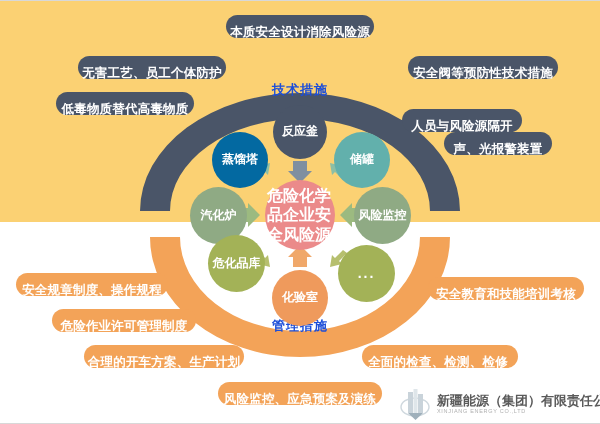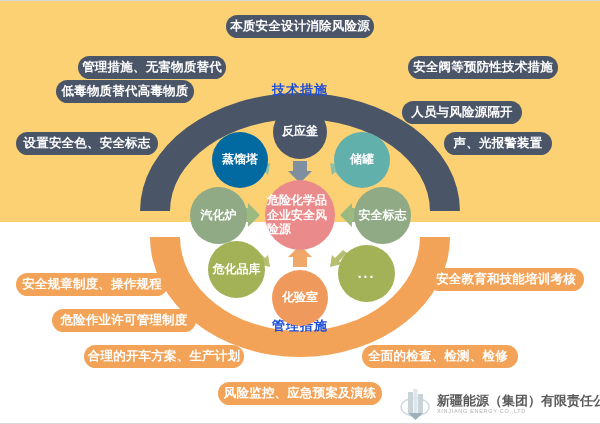--- a/index.html
+++ b/index.html
@@ -23,21 +23,21 @@
     background:#fbd173;
   }
   .bg-bottom {
     position:absolute; left:0; top:221px; width:600px; height:203px;
     background:#ffffff;
   }
 
   
   .pill {
     position:absolute;
-    display:flex; align-items:center; justify-content:center;
+    display:flex; align-items:flex-end; justify-content:center;
     border-radius:999px;
     color:#ffffff;
     white-space:nowrap;
     line-height:1;
     letter-spacing:0.2px;
     padding:0 11px;
     height:23px;
     font-size:12.5px;
     font-weight:700;
   }
@@ -64,21 +64,21 @@
     border-radius:50%;
     display:flex; align-items:center; justify-content:center;
     text-align:left;
     color:#ffffff;
     font-weight:700;
     font-size:12px;
     line-height:1.12;
     padding:2px;
   }
   .node.center {
-    font-size:12px;
+    font-size:16px;
     line-height:1.22;
   }
   .node.dots { font-size:14px; letter-spacing:2px; }
 
   
   .logo {
     position:absolute;
     left:400px; top:386px;
     display:flex; align-items:center; gap:7px;
   }
@@ -158,68 +158,65 @@
 
   <div class="node" style="left:334px; top:131px; width:56px; height:56px; background:#62b0ac;">
     <span>储罐</span>
   </div>
 
   <div class="node" style="left:190px; top:186px; width:57px; height:57px; background:#8faa84;">
     <span>汽化炉</span>
   </div>
 
   <div class="node" style="left:354px; top:186px; width:57px; height:57px; background:#8faa84;">
-    <span>安全标志</span>
-  </div>
-
-  <div class="node" style="left:208px; top:240px; width:57px; height:57px; background:#a3b257;">
+    <span>风险监控</span>
+  </div>
+
+  <div class="node" style="left:208px; top:234px; width:57px; height:57px; background:#a3b257;">
     <span>危化品库</span>
   </div>
 
   <div class="node dots" style="left:338px; top:244px; width:57px; height:57px; background:#a3b257;">
     <span>...</span>
   </div>
 
   <div class="node" style="left:272px; top:269px; width:56px; height:56px; background:#ef9a5c;">
     <span>化验室</span>
   </div>
 
   <div class="pill navy" style="left:226px; top:14px; width:148px;">
     <span>本质安全设计消除风险源</span>
   </div>
 
   <div class="pill navy" style="left:78px; top:55px; width:148px;">
-    <span>管理措施、无害物质替代</span>
+    <span>无害工艺、员工个体防护</span>
   </div>
 
   <div class="pill navy" style="left:370px; top:55px; width:150px;margin-left:38px;">
     <span>安全阀等预防性技术措施</span>
   </div>
 
-  <div class="pill navy" style="left:56px; top:79px; width:138px;">
+  <div class="pill navy" style="left:56px; top:91px; width:138px;">
     <span>低毒物质替代高毒物质</span>
   </div>
 
-  <div class="pill navy" style="left:402px; top:100px; width:120px;">
+  <div class="pill navy" style="left:402px; top:108px; width:120px;">
     <span>人员与风险源隔开</span>
   </div>
 
-  <div class="pill navy" style="left:16px; top:131px; width:142px;">
-    <span>设置安全色、安全标志</span>
-  </div>
 
   <div class="pill navy" style="left:444px; top:131px; width:108px;">
     <span>声、光报警装置</span>
   </div>
 
   <div class="pill orange" style="left:16px; top:272px; width:152px;">
     <span>安全规章制度、操作规程</span>
   </div>
 
-  <div class="pill orange" style="left:428px; top:267px; width:156px;">
+  <div class="pill orange" style="left:428px; top:276px; width:156px;">
     <span>安全教育和技能培训考核</span>
   </div>
 
   <div class="pill orange" style="left:52px; top:308px; width:144px;">
     <span>危险作业许可管理制度</span>
   </div>
 
   <div class="pill orange" style="left:414px; top:308px; width:104px;margin-top:36px;">
     <span>员工个体防护</span>
   </div>

